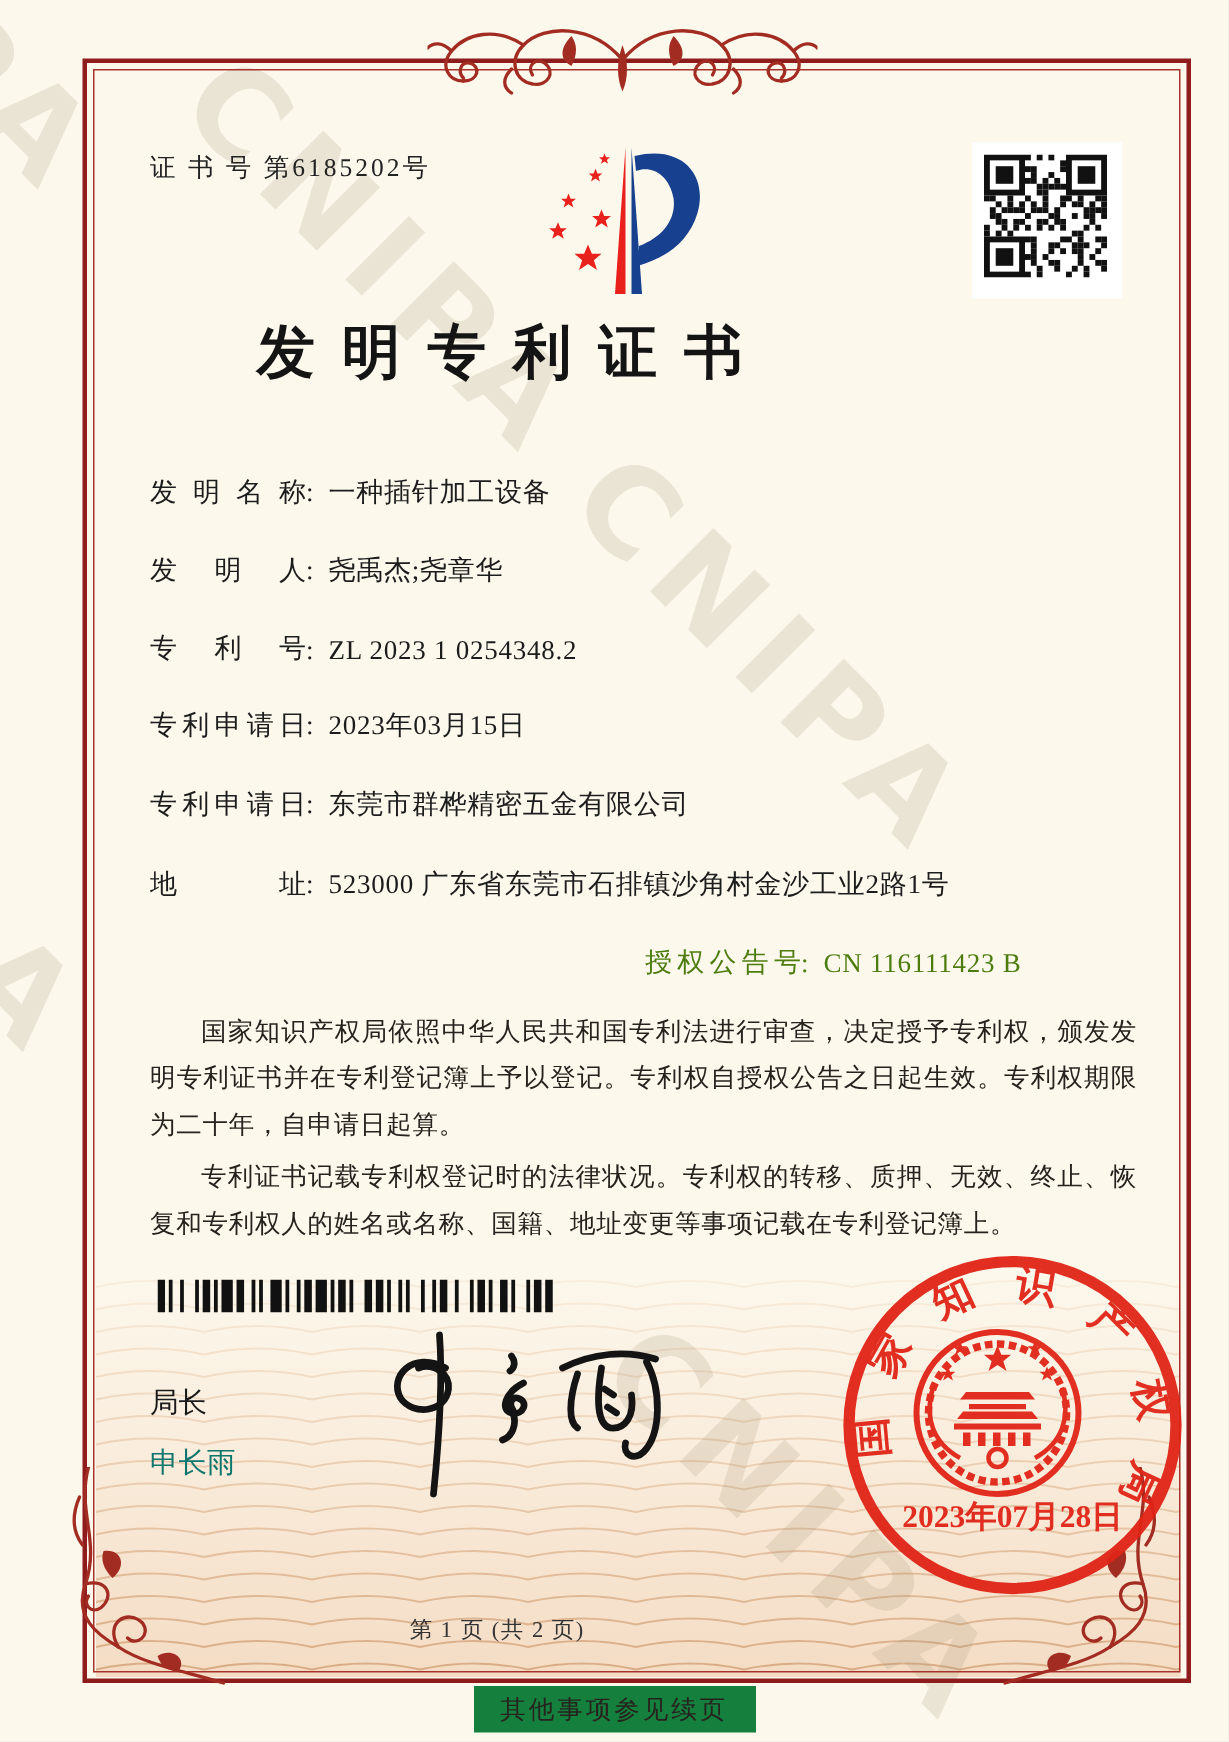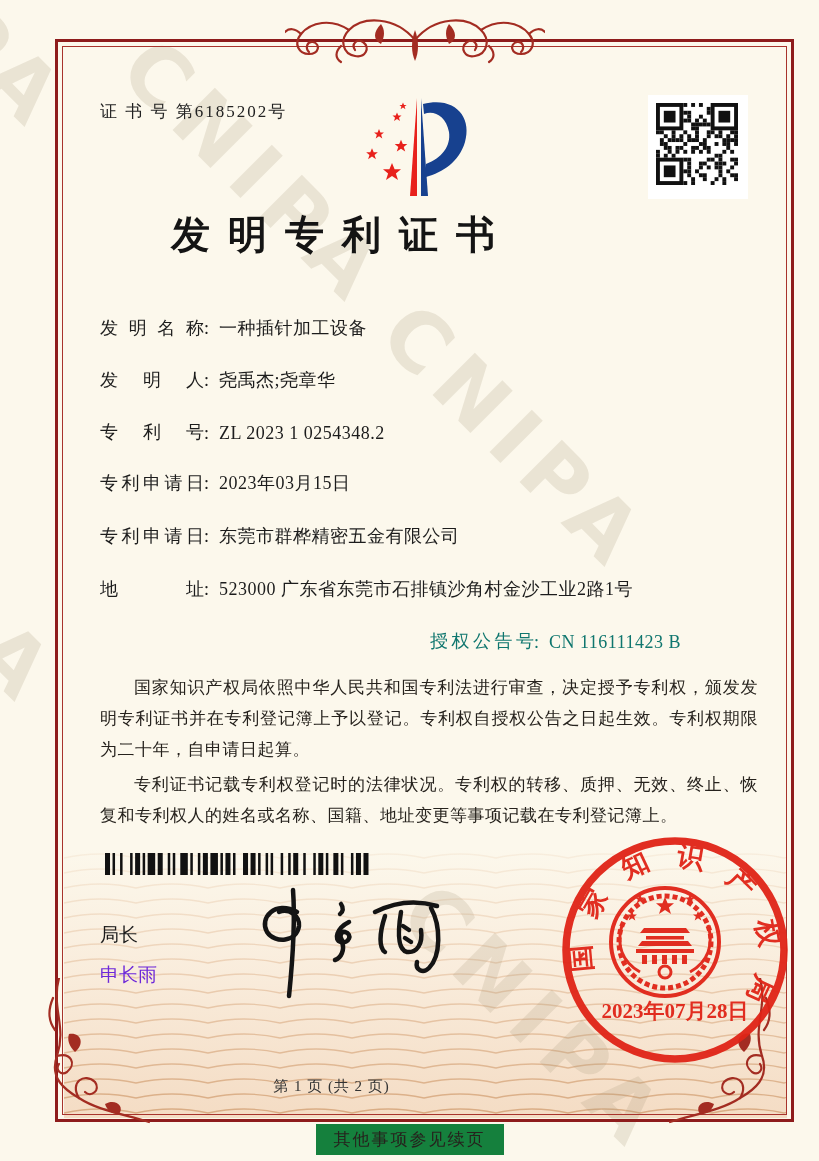--- a/index.html
+++ b/index.html
@@ -19,32 +19,32 @@
   .logo{position:absolute;left:348px;top:94px;z-index:4;}
   .qr-back{position:absolute;left:648px;top:95px;width:100px;height:104px;background:#fff;z-index:3;}
   .qr{position:absolute;left:656px;top:103px;z-index:4;}
   .title{position:absolute;left:0;top:208px;width:666px;text-align:center;font-size:39px;
       font-weight:bold;color:#141414;letter-spacing:18px;padding-left:18px;box-sizing:border-box;z-index:4;}
   
   .frow{position:absolute;left:100px;font-size:18px;color:#1c1c1c;z-index:4;white-space:nowrap;}
   .flabel{display:inline-block;width:104px;text-align:justify;text-align-last:justify;vertical-align:bottom;}
   .fsep{display:inline-block;margin-right:10px;}
   .fval{letter-spacing:0.5px;}
-  .frow2{position:absolute;left:430px;font-size:18px;color:#0f766e;z-index:4;white-space:nowrap;}
+  .frow2{position:absolute;left:430px;font-size:18px;color:#4d7c0f;z-index:4;white-space:nowrap;}
   
   .body-text{position:absolute;left:100px;top:672px;width:658px;z-index:4;}
   .body-text p{margin:0 0 4px 0;font-size:17px;line-height:31px;color:#26221d;
       text-indent:2em;text-align:justify;letter-spacing:0.5px;}
   
   .barcode{position:absolute;left:105px;top:853px;z-index:4;}
   
   .director-title{position:absolute;left:100px;top:922px;font-family:Liberation Sans, sans-serif;
       font-size:19px;color:#1a1a1a;z-index:4;}
   .director-name{position:absolute;left:100px;top:962px;font-family:"Liberation Sans", sans-serif;
-      font-size:19px;color:#6d28d9;z-index:4;}
+      font-size:19px;color:#0f766e;z-index:4;}
   .signature{position:absolute;left:245px;top:882px;z-index:5;}
   
   .seal{position:absolute;left:550px;top:835px;z-index:5;opacity:0.95;}
   
   .waveband{position:absolute;left:64px;top:848px;width:723px;height:270px;z-index:0;
       background:linear-gradient(180deg, rgba(247,227,207,0) 0%, rgba(247,227,207,0.55) 45%, #f4dcc4 100%);}
   .page-num{position:absolute;left:0;top:1077px;width:663px;text-align:center;
       font-size:15px;color:#333;letter-spacing:1px;z-index:4;}
   .cont-note{position:absolute;left:50%;transform:translateX(-50%);top:1124px;background:#15803d;
       padding:4px 18px;font-size:17px;color:#26221d;letter-spacing:2px;z-index:4;white-space:nowrap;}

